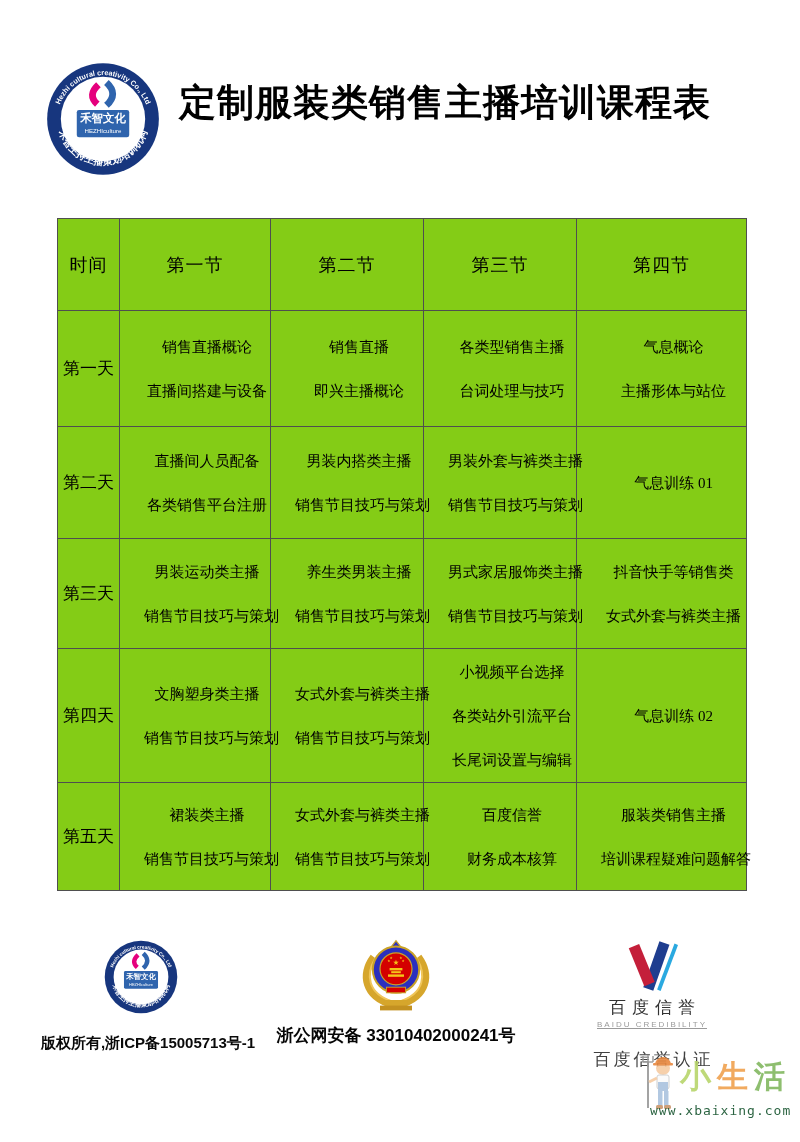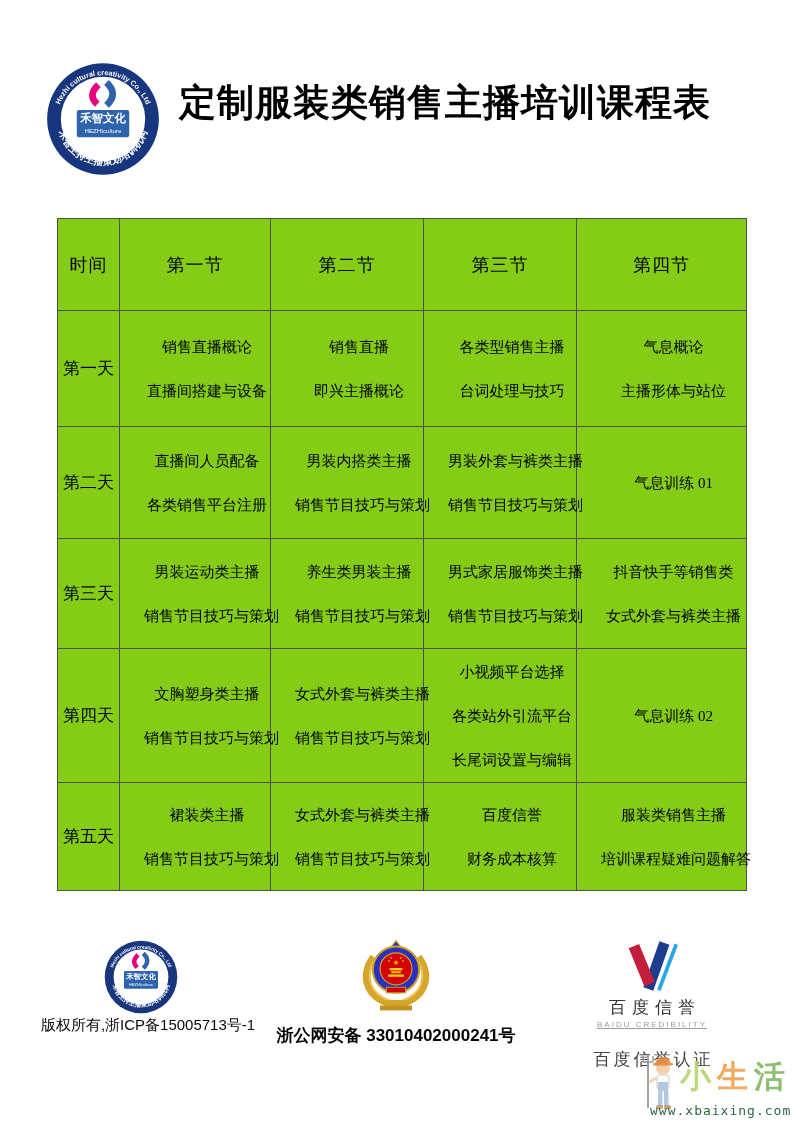--- a/index.html
+++ b/index.html
@@ -43,21 +43,21 @@
   .course-table tbody tr:nth-child(5) { height:108px; }
   .course-table td.day { font-size:17px; }
   .course-table td .line { line-height:44px; font-size:15px; white-space:nowrap;margin-left:24px; }
 
   
   .footer-block { position:absolute; top:934px; width:240px; text-align:center;
     font-family:"Liberation Sans","DejaVu Sans",sans-serif; }
   .footer-left  { left:28px; }
   .footer-mid   { left:276px; }
   .footer-right { left:532px; }
-  .copyright-text { margin-top:8px; font-size:15px; font-weight:400; color:#0a0a0a; white-space:nowrap; }
+  .copyright-text { margin-top:26px; font-size:15px; font-weight:700; color:#0a0a0a; white-space:nowrap; }
   .badge-wrap { width:82px; height:80px; margin:2px auto 0; }
   .badge-wrap svg { width:100%; height:100%; display:block; }
   .police-text { margin-top:8px; font-size:17px; font-weight:700; color:#050505; white-space:nowrap; }
   .baidu-wrap { width:66px; height:56px; margin:4px auto 0; }
   .baidu-wrap svg { width:100%; height:100%; display:block; }
   .baidu-cn { margin-top:2px; font-size:17px; letter-spacing:6px; color:#333; text-indent:6px; }
   .baidu-en { margin-top:1px; font-size:8px; letter-spacing:2px; color:#9a9a9a;text-decoration:underline; }
   .baidu-cert { margin-top:19px; font-size:17px; letter-spacing:3px; color:#404040; text-indent:3px; }
 
   

